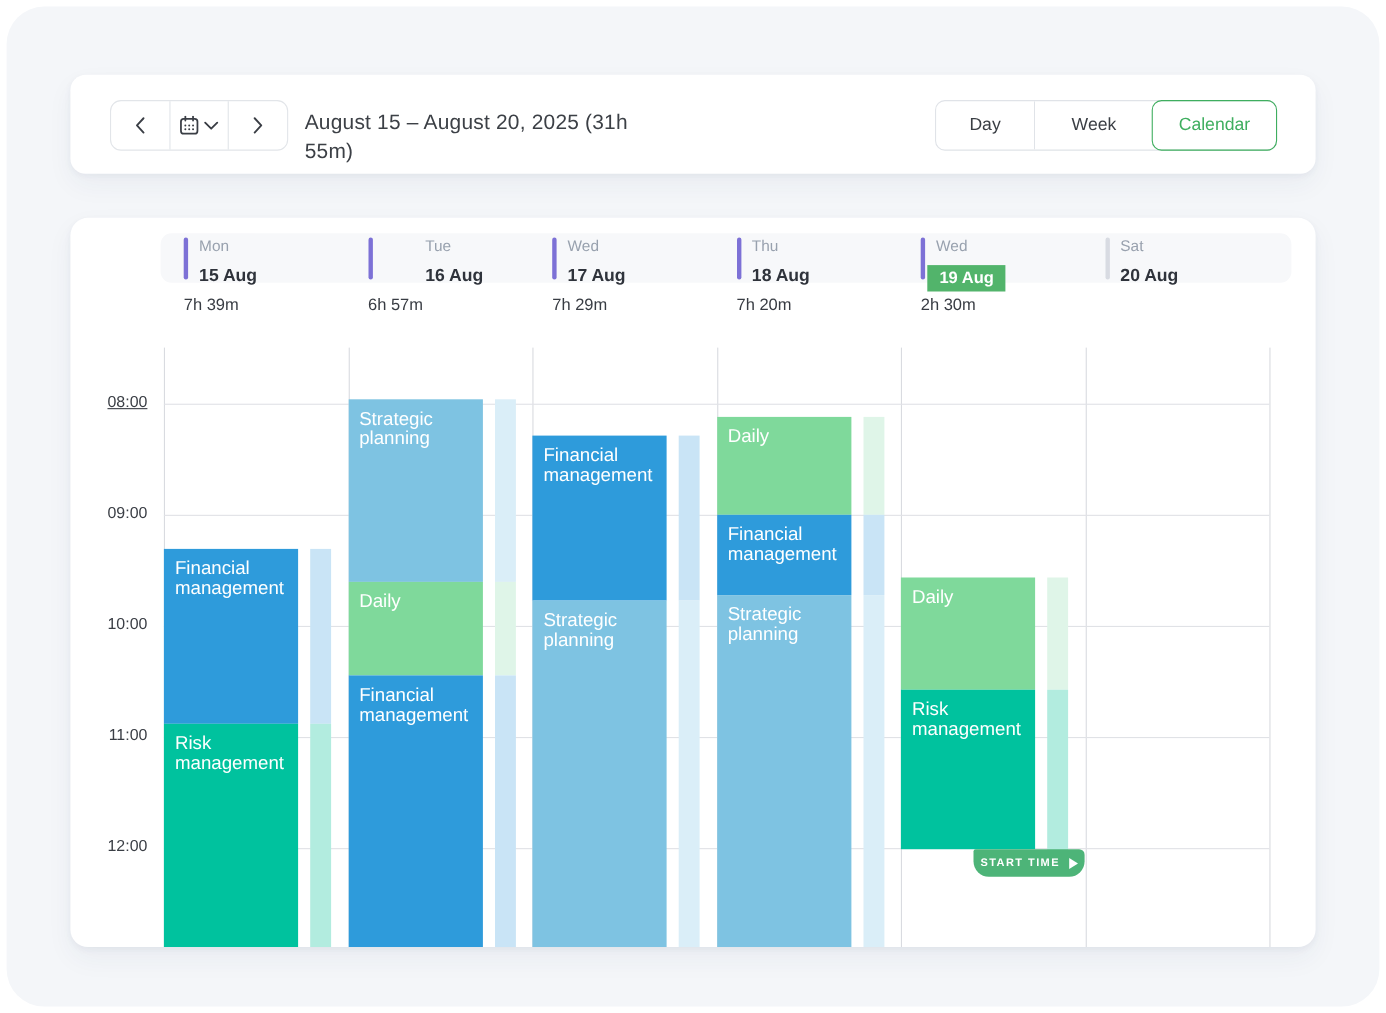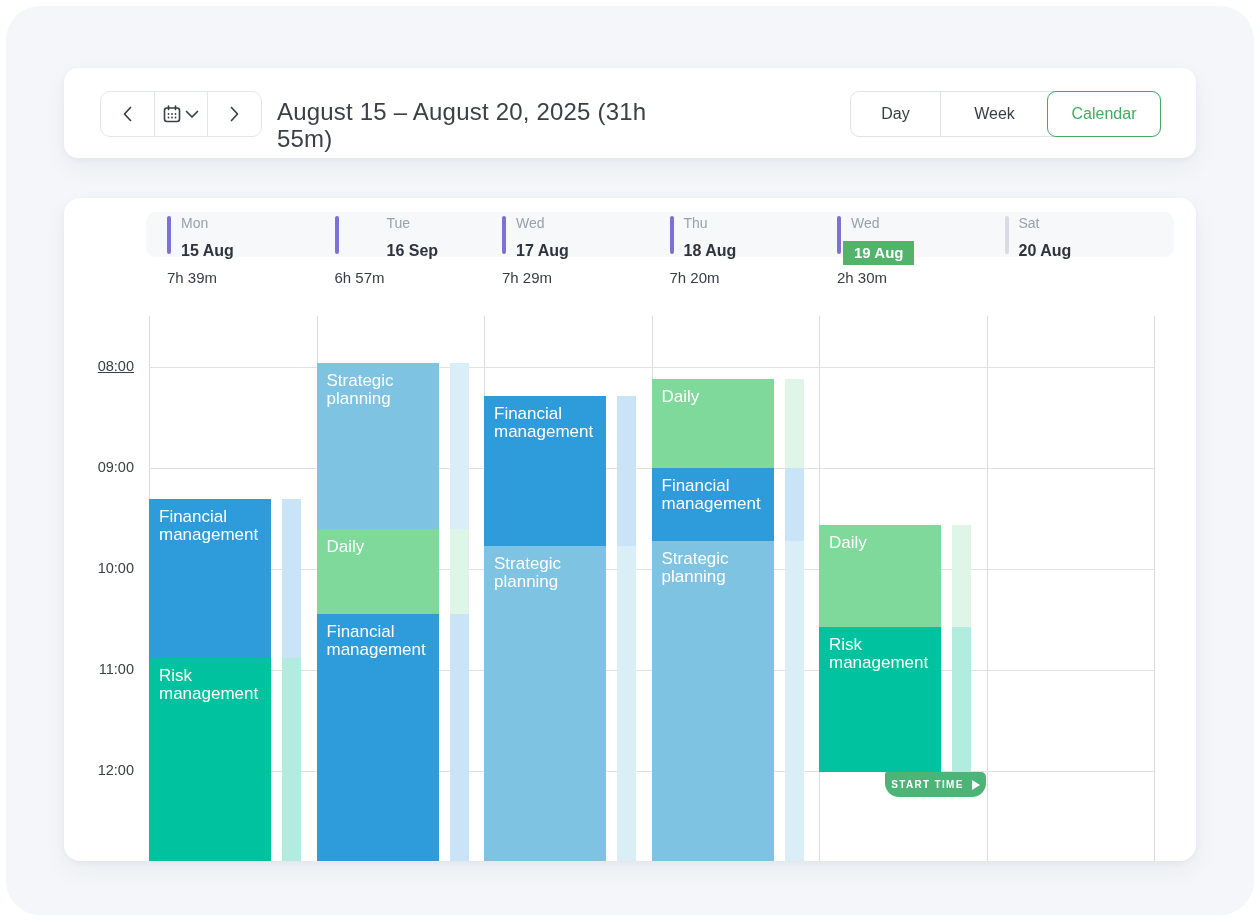--- a/index.html
+++ b/index.html
@@ -10,21 +10,21 @@
   .card{position:absolute;background:#ffffff;border-radius:14px;
         box-shadow:0 10px 24px rgba(40,60,90,.05),0 2px 6px rgba(40,60,90,.05);}
   
   .toolbar{left:58px;top:62px;width:1132px;height:90px;}
   .nav-group{position:absolute;left:36px;top:23px;width:160px;height:44px;
              border:1px solid #E2E5E9;border-radius:10px;display:flex;background:#fff;}
   .nav-cell{flex:1;display:flex;align-items:center;justify-content:center;gap:4px;cursor:pointer;}
   .nav-cell + .nav-cell{border-left:1px solid #E2E5E9;}
   .nav-cell svg{display:block;}
   .range-title{position:absolute;left:213px;top:30px;width:560px;
-               font-size:24px;color:#3C4046;line-height:27px;white-space:pre-line;letter-spacing:.2px;}
+               font-size:19px;color:#3C4046;line-height:27px;white-space:pre-line;letter-spacing:.2px;}
   .switcher{position:absolute;left:786px;top:23px;height:44px;display:flex;
             border:1px solid #E0E3E8;border-radius:9px;background:#fff;}
   .seg{display:flex;align-items:center;justify-content:center;font-size:16px;
        color:#3A3E44;cursor:pointer;}
   .seg-day{width:89px;border-right:1px solid #E0E3E8;border-radius:9px 0 0 9px;}
   .seg-week{width:107px;}
   .seg-cal{width:112px;}
   .seg.active{border:1.5px solid #3FAE5F;border-radius:9px;color:#3FAE5F;margin:-1px;}
   
   .calcard{left:58px;top:192px;width:1132px;height:663px;border-radius:16px;overflow:hidden;}
@@ -102,21 +102,21 @@
             <div class="daybar" style="background: rgb(125, 113, 214);"></div>
             <div class="">
               <div class="dayname">Mon</div>
               <div class="daydate">15 Aug</div>
             </div>
           </div>
           <div class="daycell" style="left: 328.5px; gap: 48px;">
             <div class="daybar" style="background: rgb(125, 113, 214);"></div>
             <div class="">
               <div class="dayname">Tue</div>
-              <div class="daydate">16 Sep</div>
+              <div class="daydate">16 Aug</div>
             </div>
           </div>
           <div class="daycell" style="left: 496px;">
             <div class="daybar" style="background: rgb(125, 113, 214);"></div>
             <div class="">
               <div class="dayname">Wed</div>
               <div class="daydate">17 Aug</div>
             </div>
           </div>
           <div class="daycell" style="left: 663.5px;">

